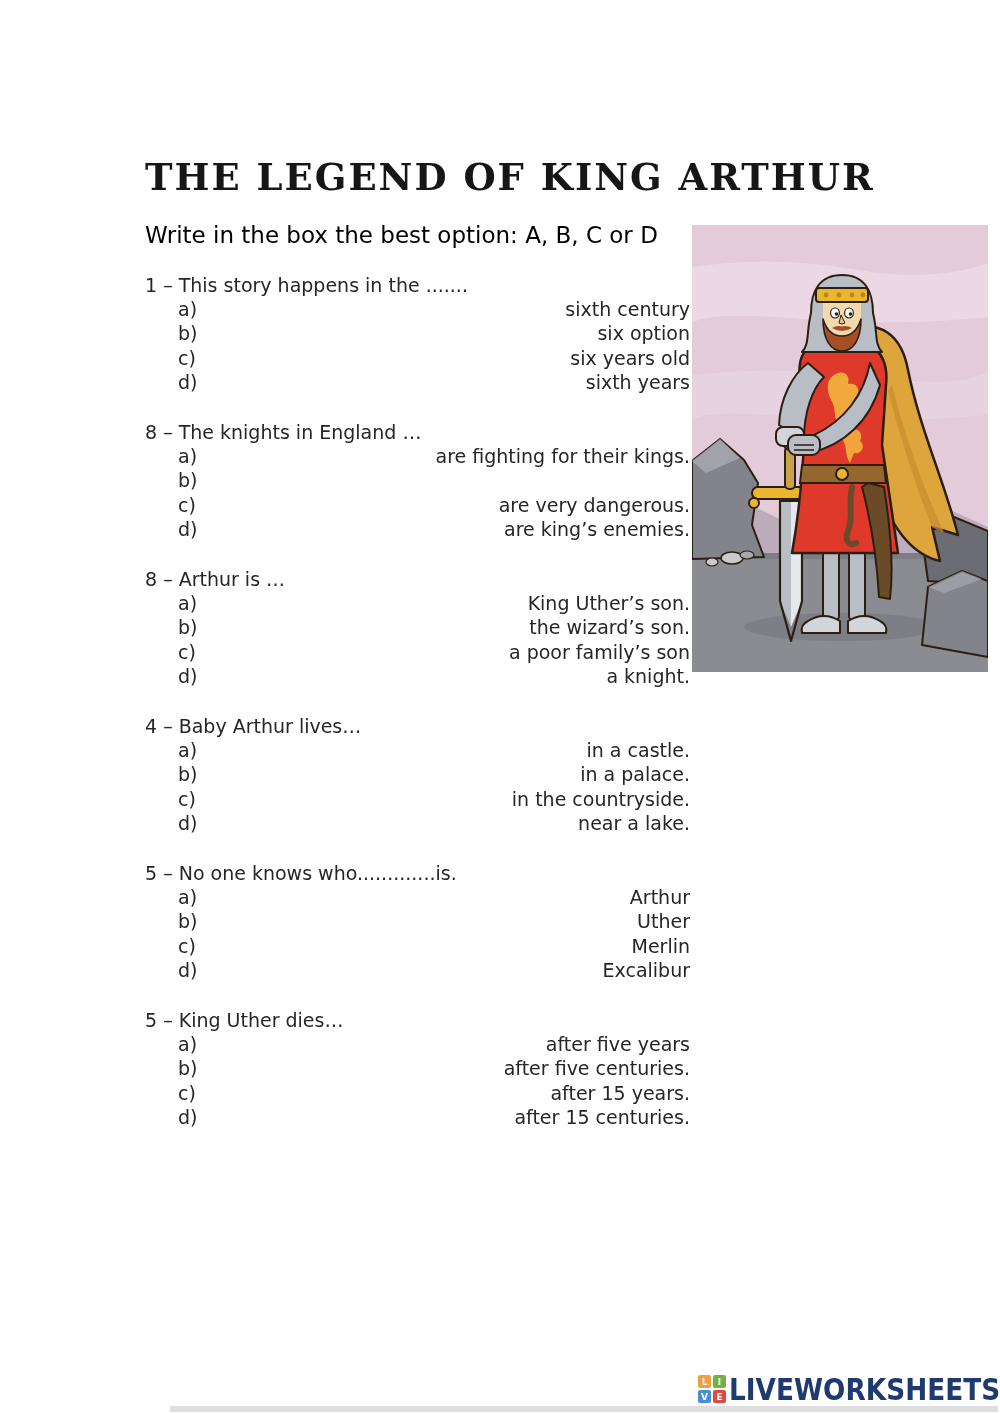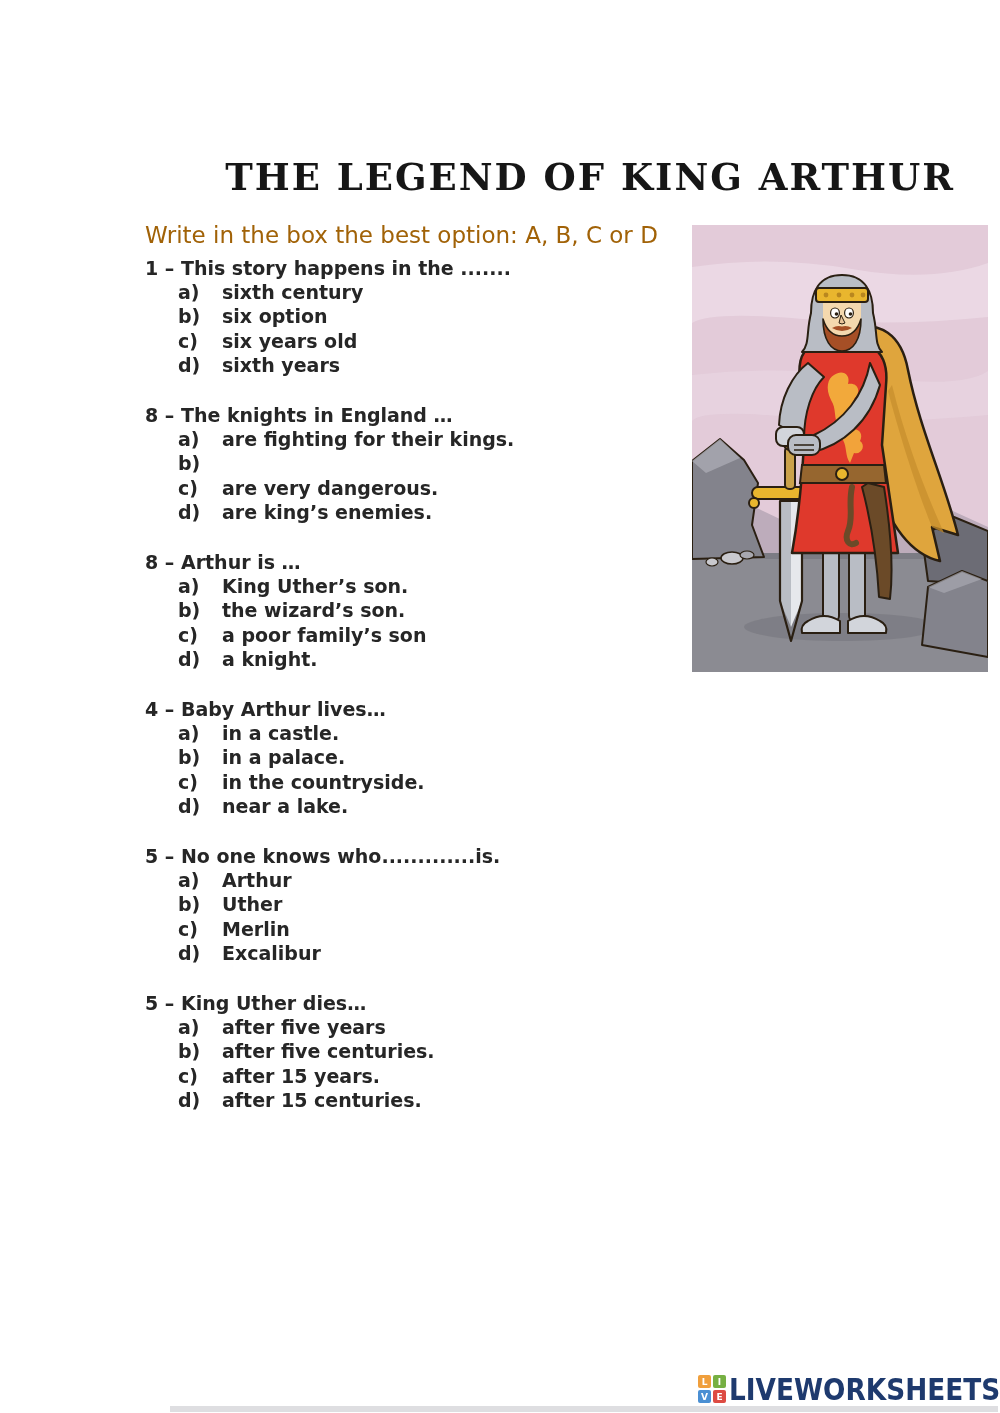--- a/index.html
+++ b/index.html
@@ -14,48 +14,47 @@
   .page{
     position:relative;
     width:var(--page-w);
     height:var(--page-h);
     background:var(--page-bg,#fff);
     overflow:hidden;
   }
   .title{
     position:absolute;
     left:145px; top:155px; width:810px;
-    text-align:right;
+    text-align:left;
     font-family:"DejaVu Serif","Liberation Serif",serif;
     font-weight:700;
     font-size:37px;
     letter-spacing:2px;
     color:#161616;
     white-space:nowrap;
   }
   .instruction{
     position:absolute;
     left:145px; top:222px;
     font-size:23px;
-    color:#a16207;
+    color:#000000;
   }
   .questions{
     position:absolute;
-    left:145px; top:256px;
+    left:145px; top:273px;
     width:545px;
     font-size:19px;
     line-height:24.2px;
     color:#262626;
-    font-weight:bold;
   }
   .question{ margin-bottom:26px; }
   .q-prompt{ white-space:pre-wrap; }
   .opt{ display:flex; padding-left:33px; }
   .opt-letter{ width:44px; flex:0 0 44px; }
-  .opt-text{ flex:1; }
+  .opt-text{ flex:1;text-align:right; }
   .illustration{
     position:absolute;
     left:692px; top:225px;
     width:296px; height:447px;
   }
   .illustration svg{ display:block; width:100%; height:100%; }
   .footer-logo{
     position:absolute;
     left:698px; top:1371px;
     display:flex; align-items:center; gap:3px;

